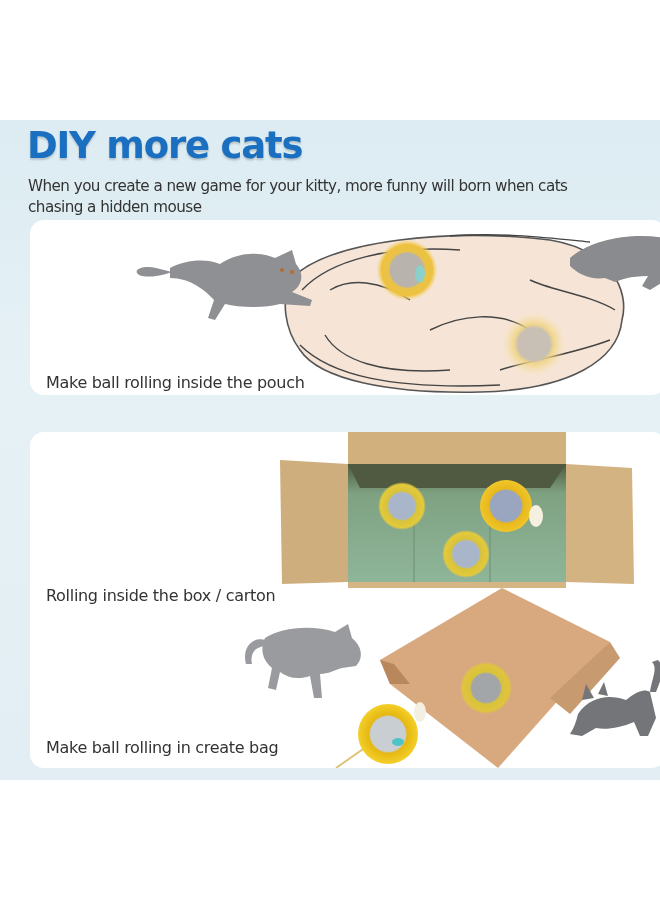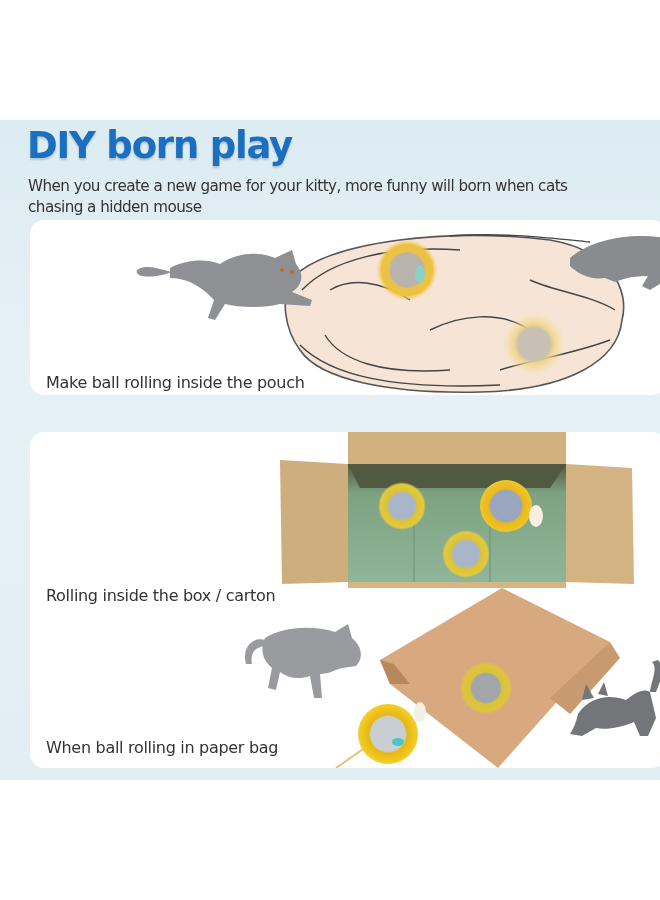--- a/index.html
+++ b/index.html
@@ -33,21 +33,21 @@
     }
     .p1 .caption { top: 153px; }
     .p2 .caption { top: 154px; }
     .p3 .caption { top: 150px; }
     svg.art { position: absolute; left: 0; top: 0; }
   </style>
 </head>
 <body>
 
 <div class="banner">
-  <h1 class="title">DIY born play</h1>
+  <h1 class="title">DIY more cats</h1>
   <p class="subtitle">When you create a new game for your kitty, more funny will born when cats chasing a hidden mouse</p>
 
   <div class="panel p1">
     <svg class="art" width="636" height="175" viewBox="0 0 636 175">
       <defs>
         <radialGradient id="fur" cx="50%" cy="50%" r="50%">
           <stop offset="55%" stop-color="#b9b3ad"></stop>
           <stop offset="62%" stop-color="#e9c24a"></stop>
           <stop offset="85%" stop-color="#eec23e"></stop>
           <stop offset="100%" stop-color="#f3d47a" stop-opacity="0.2"></stop>
@@ -165,15 +165,15 @@
         <path d="M620 104 C622 90 628 80 622 74 L628 72 C636 80 630 94 626 104 Z"></path>
         <polygon points="552,112 556,96 564,110" fill="#747579"></polygon>
         <polygon points="568,106 574,94 578,108" fill="#747579"></polygon>
       </g>
 
       <line x1="306" y1="180" x2="346" y2="152" stroke="#e0c47a" stroke-width="2"></line>
       <circle cx="358" cy="146" r="30" fill="url(#ballFront)"></circle>
       <ellipse cx="368" cy="154" rx="6" ry="4" fill="#4fc4c6"></ellipse>
       <ellipse cx="390" cy="124" rx="6" ry="10" fill="#f3efe2"></ellipse>
     </svg>
-    <p class="caption">When ball rolling in paper bag</p>
+    <p class="caption">Make ball rolling in create bag</p>
   </div>
 </div>
 
 </body></html>

